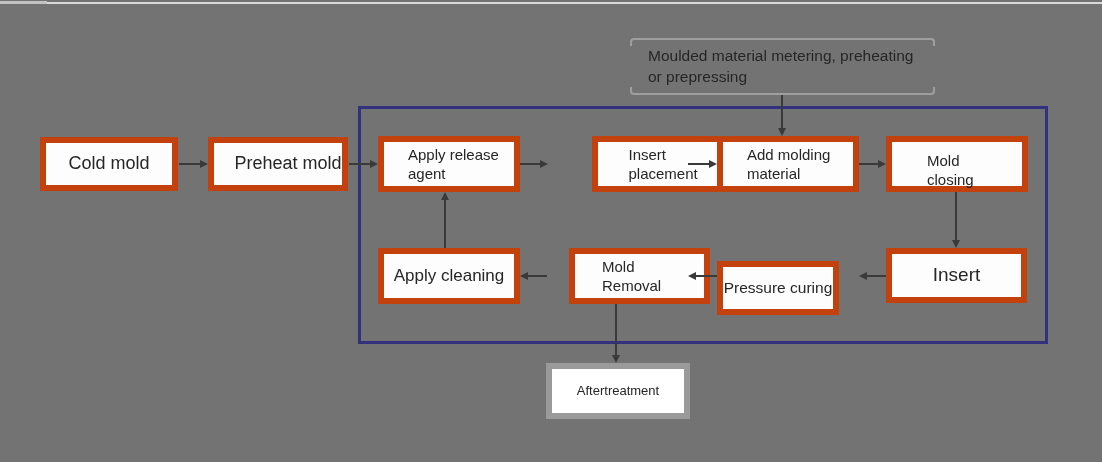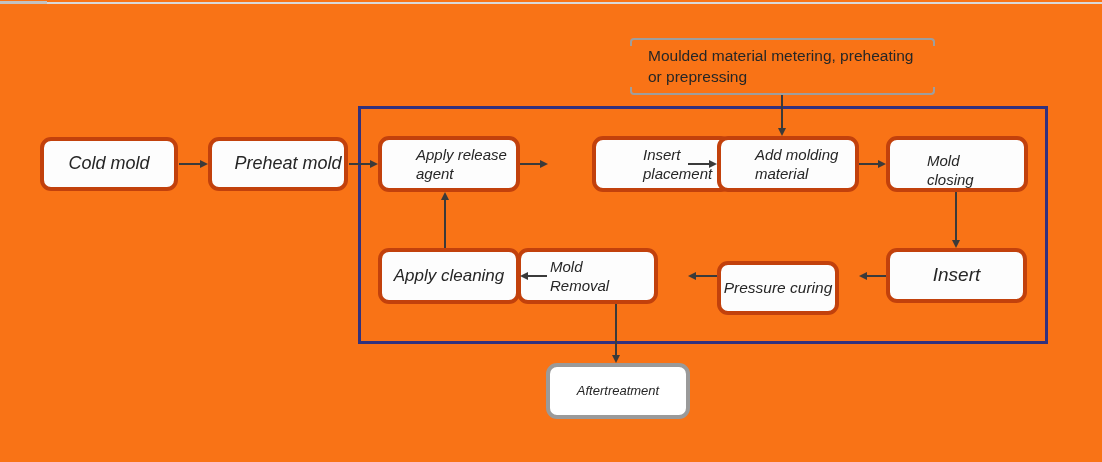--- a/index.html
+++ b/index.html
@@ -1,51 +1,51 @@
 <!DOCTYPE html>
 <html><head>
 <meta charset="utf-8">
 <style>
   html,body{margin:0;padding:0;background:#ffffff;}
   .canvas{
-    position:relative;width:1102px;height:462px;background:#f97316;
+    position:relative;width:1102px;height:462px;background:#737373;
     font-family:"Liberation Sans",sans-serif;color:#262626;overflow:hidden;
   }
   .top-edge{position:absolute;left:0;top:2px;width:100%;height:2px;background:#d9d9d9;}
   .top-edge-dark{position:absolute;left:0;top:1px;width:47px;height:3px;background:#c2c2c2;}
 
   
   .container-box{
     position:absolute;left:358px;top:106px;width:690px;height:238px;
     border:3px solid #32317d;box-sizing:border-box;background:transparent;z-index:1;
   }
 
   
   .pbox{
     position:absolute;box-sizing:border-box;background:#fdfdfd;
-    border:4px solid #c2410c;border-radius:11px;
+    border:6px solid #c2410c;border-radius:0;
     display:flex;align-items:center;justify-content:center;
-    text-align:center;line-height:1.3;z-index:2;font-style:italic;
+    text-align:center;line-height:1.3;z-index:2;
   }
   .pbox .lbl{display:block;}
-  .left-text{justify-content:flex-end;text-align:left;padding-left:18px;}
+  .left-text{justify-content:center;text-align:left;padding-left:18px;}
   .block-left .lbl{text-align:left;}
 
   .b-cold      {left:40px;  top:137px; width:138px; height:54px; font-size:18px;}
   .b-preheat   {left:208px; top:137px; width:140px; height:54px; font-size:18px;padding-left:20px;}
   .b-release   {left:378px; top:136px; width:142px; height:56px; font-size:15px;}
   .b-release .lbl{max-width:100px;}
   .b-insert    {left:548px; top:136px; width:140px; height:56px; font-size:15px;margin-left:44px;}
   .b-insert .lbl{max-width:85px;}
   .b-addmat    {left:717px; top:136px; width:142px; height:56px; font-size:15px;}
   .b-addmat .lbl{max-width:100px;}
   .b-closing   {left:886px; top:136px; width:142px; height:56px; font-size:15px;}
   .b-closing .lbl{max-width:60px;margin-top:12px;}
   .b-cleaning  {left:378px; top:248px; width:142px; height:56px; font-size:17px;}
-  .b-removal   {left:517px; top:248px; width:141px; height:56px; font-size:15px;}
+  .b-removal   {left:569px; top:248px; width:141px; height:56px; font-size:15px;}
   .b-removal .lbl{max-width:75px;}
   .b-pressure  {left:717px; top:261px; width:122px; height:54px; font-size:15.5px;}
   .b-venting   {left:886px; top:248px; width:141px; height:55px; font-size:19px;}
   .b-after     {left:546px; top:363px; width:144px; height:56px; font-size:13px; background:#ffffff;border-color:#9a9a9a;}
 
   
   .bracket-box{
     position:absolute;left:630px;top:38px;width:305px;height:57px;z-index:2;
     display:flex;align-items:center;
     font-size:15.5px;line-height:1.35;text-align:left;

